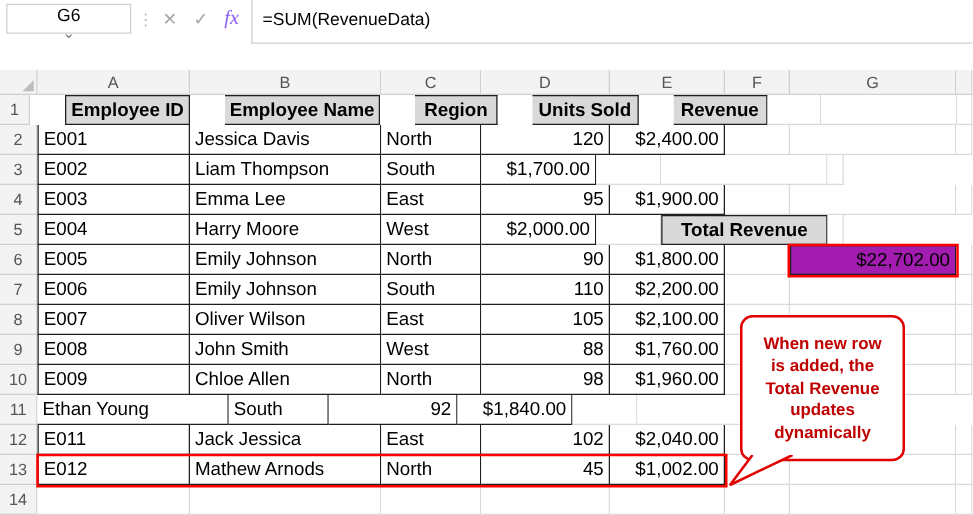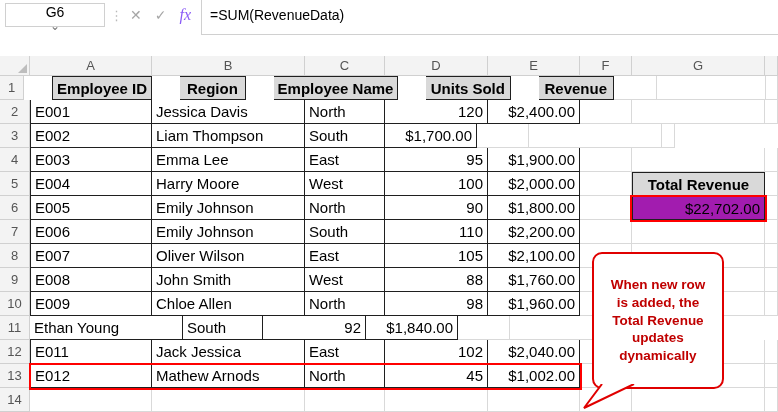--- a/index.html
+++ b/index.html
@@ -62,21 +62,21 @@
 
   
   .row13-box { position:absolute; left:29px; top:307px; width:553px; height:27px;
                border:2px solid #ff0000; pointer-events:none; z-index:4; }
   .g6-box   { position:absolute; left:630px; top:139px; width:137px; height:27px;
                border:2px solid #ff0000; pointer-events:none; z-index:4; }
 
   .callout {
     position:absolute; left:592px; top:196px; width:132px; min-height:104px; z-index:5;
     border:2px solid #e00000; border-radius:10px; background:#fff;
-    display:flex; align-items:center; justify-content:center; padding:22px 3px;
+    display:flex; align-items:center; justify-content:center; padding:12px 3px;
   }
   .callout-text {
     color:#c00000; font-weight:700; font-size:13.5px; line-height:1.32;
     text-align:center; white-space:pre-line;
   }
   .callout-tail { position:absolute; left:-14px; top:calc(100% - 3px); }
 </style>
 </head>
 <body>
 
@@ -120,22 +120,22 @@
       <div class="cell hdr c3">C</div>
       <div class="cell hdr c4">D</div>
       <div class="cell hdr c5">E</div>
       <div class="cell hdr c6">F</div>
       <div class="cell hdr c7">G</div>
       <div class="cell hdr c8"></div>
     </div>
     <div class="grid-row">
       <div class="cell hdr c0">1</div>
       <div class="cell tbl th top first c1">Employee ID</div>
+      <div class="cell tbl th top c2">Employee Name</div>
       <div class="cell tbl th top c3">Region</div>
-      <div class="cell tbl th top c2">Employee Name</div>
       <div class="cell tbl th top c4">Units Sold</div>
       <div class="cell tbl th top c5">Revenue</div>
       <div class="cell gl c6"></div>
       <div class="cell gl c7"></div>
       <div class="cell gl c8"></div>
     </div>
     <div class="grid-row">
       <div class="cell hdr c0">2</div>
       <div class="cell tbl first c1">E001</div>
       <div class="cell tbl c2">Jessica Davis</div>
@@ -165,21 +165,20 @@
       <div class="cell tbl right c5">$1,900.00</div>
       <div class="cell gl c6"></div>
       <div class="cell gl c7"></div>
       <div class="cell gl c8"></div>
     </div>
     <div class="grid-row">
       <div class="cell hdr c0">5</div>
       <div class="cell tbl first c1">E004</div>
       <div class="cell tbl c2">Harry Moore</div>
       <div class="cell tbl c3">West</div>
-      <div class="cell tbl right c4">100</div>
       <div class="cell tbl right c5">$2,000.00</div>
       <div class="cell gl c6"></div>
       <div class="cell sum-label c7">Total Revenue</div>
       <div class="cell gl c8"></div>
     </div>
     <div class="grid-row">
       <div class="cell hdr c0">6</div>
       <div class="cell tbl first c1">E005</div>
       <div class="cell tbl c2">Emily Johnson</div>
       <div class="cell tbl c3">North</div>

